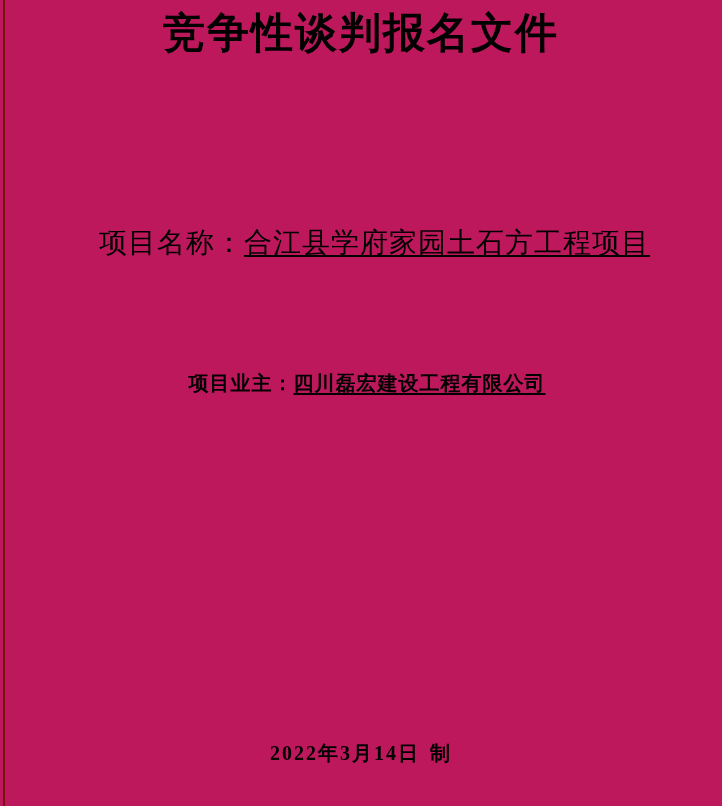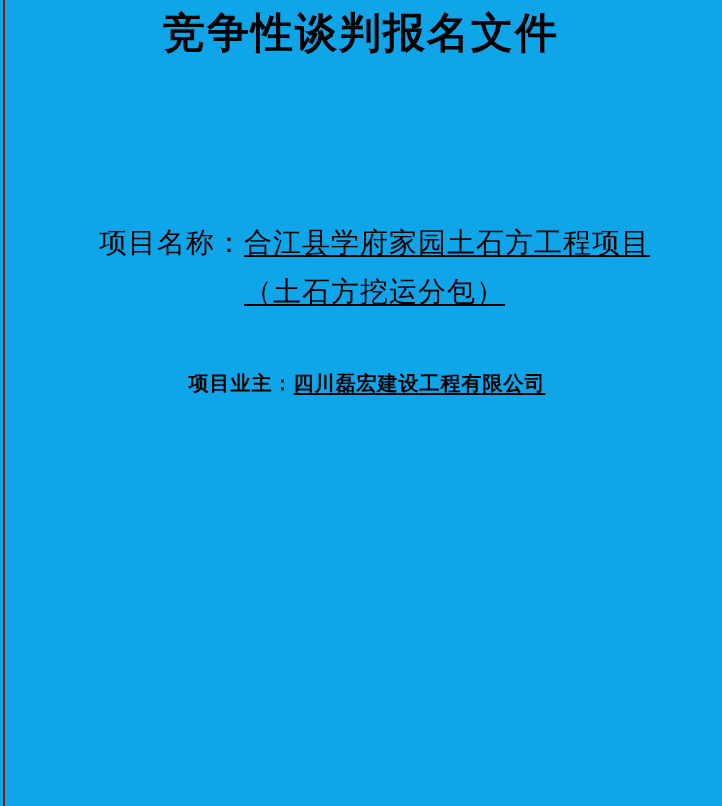--- a/index.html
+++ b/index.html
@@ -12,21 +12,21 @@
     background: #ffffff;
     font-family: "Liberation Serif", "DejaVu Serif", serif;
     color: #000000;
     overflow: hidden;
   }
   .page {
     position: relative;
     width: 722px;
     height: 806px;
     box-sizing: border-box;
-    background: #0ea5e9;
+    background: #be185d;
   }
   
   .binding-rule {
     position: absolute;
     left: 3px;
     top: 0;
     width: 2px;
     height: 806px;
     background: #7a1212;
   }
@@ -100,25 +100,25 @@
 <div class="page">
 
   <div class="binding-rule"></div>
 
   <div class="doc-title">竞争性谈判报名文件</div>
 
   <div class="project-block">
     <div class="project-line">
       <span class="label">项目名称：</span><span class="value-underline">合江县学府家园土石方工程项目</span>
     </div>
-    <div class="project-line">
-      <span class="value-underline">（土石方挖运分包）</span>
-    </div>
   </div>
 
   <div class="owner-block">
     <div class="owner-line">
       <span class="label">项目业主：</span><span class="value-underline">四川磊宏建设工程有限公司</span>
     </div>
   </div>
 
+  <div class="date-block">
+    <span>2022年3月14日</span><span class="suffix">制</span>
+  </div>
 
 </div>
 
 </body></html>

